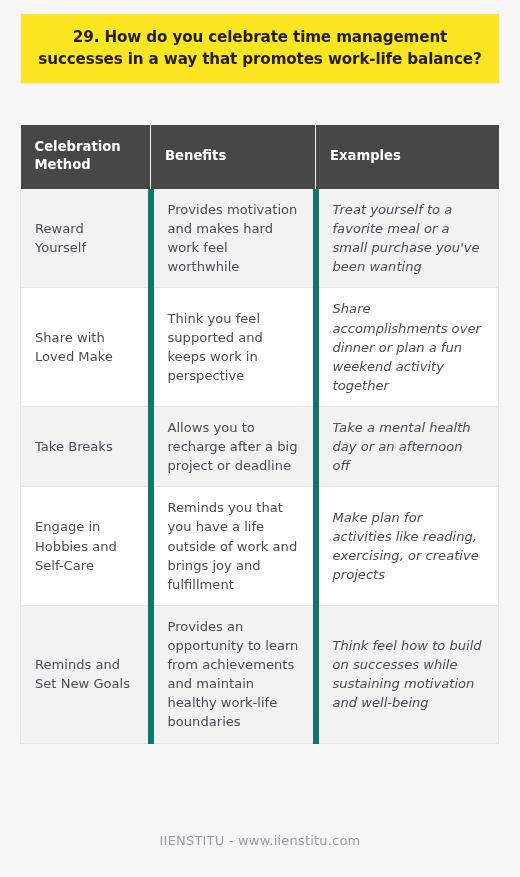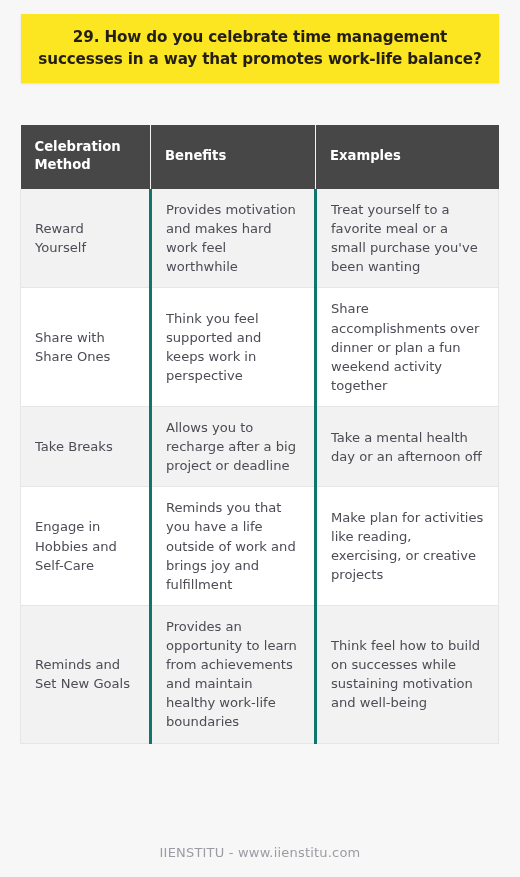--- a/index.html
+++ b/index.html
@@ -74,43 +74,42 @@
     box-sizing: border-box;
   }
   thead th:last-child { border-right: none; margin-top: 15px; }
 
   tbody td {
     font-size: 13.1px;
     color: #4c4c55;
     line-height: 1.46;
     vertical-align: middle;
     padding: 11px 14px;
-    border-right: 3px solid #0f766e;
+    border-right: 6px solid #0f766e;
     border-bottom: 1px solid #e6e6e6;
     box-sizing: border-box;
   }
   tbody td:first-child {
     border-left: 1px solid #e6e6e6;
     margin-top: 48px;
   }
-  tbody td:last-child { border-right: 1px solid #e6e6e6; }
+  tbody td:last-child { border-right: 1px solid #e6e6e6; font-style: italic; }
   tbody tr.odd td { background: #f2f2f2; }
   tbody tr.even td { background: #ffffff; }
 
   
   .footer {
     position: absolute;
     left: 0;
     top: 833px;
     width: 520px;
     text-align: center;
     font-size: 13px;
     color: #9b9ba3;
     letter-spacing: 0.2px;
-    margin-top: 12px;
   }
 </style>
 </head>
 <body>
 
 <div class="page">
 
   <div class="question-banner">
     <div class="q-text">29. How do you celebrate time management successes in a way that promotes work-life balance?</div>
   </div>
@@ -129,21 +128,21 @@
           <th>Examples</th>
         </tr>
       </thead>
       <tbody>
         <tr class="odd">
           <td>Reward Yourself</td>
           <td>Provides motivation and makes hard work feel worthwhile</td>
           <td>Treat yourself to a favorite meal or a small purchase you've been wanting</td>
         </tr>
         <tr class="even">
-          <td>Share with Share Ones</td>
+          <td>Share with Loved Make</td>
           <td>Think you feel supported and keeps work in perspective</td>
           <td>Share accomplishments over dinner or plan a fun weekend activity together</td>
         </tr>
         <tr class="odd">
           <td>Take Breaks</td>
           <td>Allows you to recharge after a big project or deadline</td>
           <td>Take a mental health day or an afternoon off</td>
         </tr>
         <tr class="even">
           <td>Engage in Hobbies and Self-Care</td>

